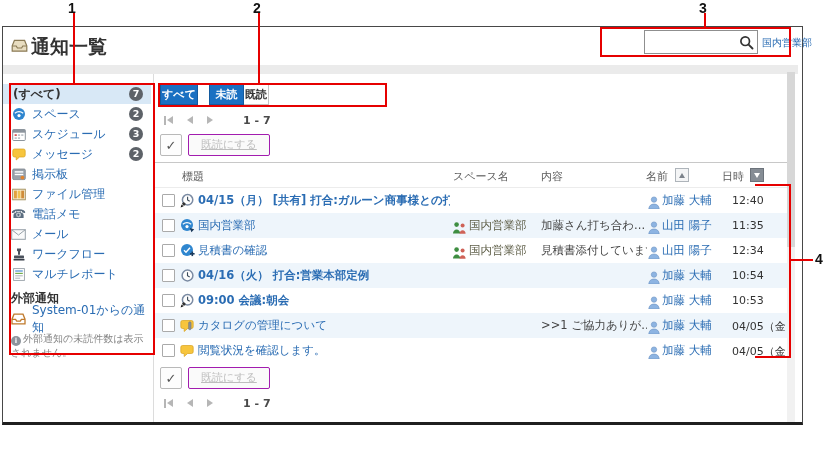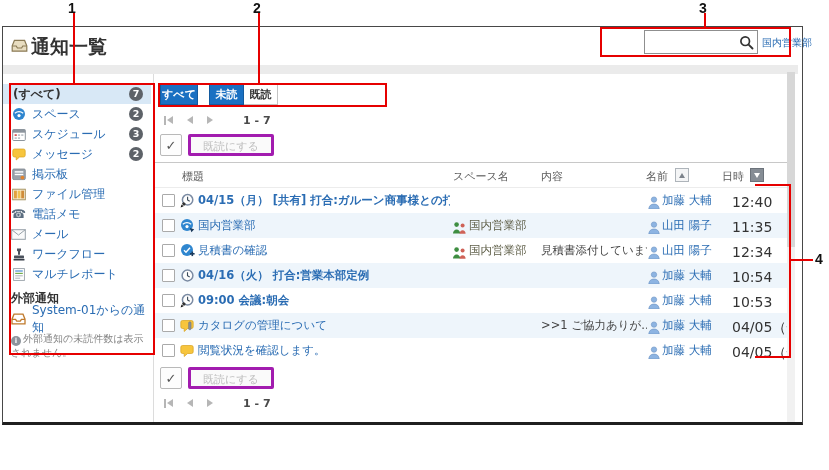--- a/index.html
+++ b/index.html
@@ -45,22 +45,22 @@
   .pg-bar { width:2px; height:9px; background:#b6b6b6; }
   .tri-l { width:0; height:0; border-top:4.5px solid transparent; border-bottom:4.5px solid transparent;
            border-right:6px solid #b6b6b6; cursor:pointer; }
   .tri-r { width:0; height:0; border-top:4.5px solid transparent; border-bottom:4.5px solid transparent;
            border-left:6px solid #b6b6b6; cursor:pointer; }
   .pg-range { font-size:11px; font-weight:bold; color:#4a4a4a; margin-left:16px; }
   
   .toolbar { position:absolute; left:157px; display:flex; gap:6px; align-items:center; }
   .chkbtn { width:22px; height:22px; border:1px solid #b9b9b9; background:#fdfdfd; border-radius:2px;
             color:#555; font-size:13px; display:flex; align-items:center; justify-content:center; cursor:pointer; }
-  .graybtn { height:22px; padding:0 12px; border:3px solid #a21caf; background:#fafafa; color:#bdbdbd;
-             font-size:11px; border-radius:2px; line-height:20px; }
+  .graybtn { height:22px; padding:0 12px; border:1px solid #a21caf; background:#fafafa; color:#bdbdbd;
+             font-size:11px; border-radius:2px; line-height:20px;text-decoration:underline; }
   
   .thead { position:absolute; left:151px; top:135px; width:635px; height:26px;
            border-top:1px solid #c8c8c8; border-bottom:1px solid #ececec; background:#fff; }
   .th { position:absolute; top:6px; font-size:11px; color:#5a5a5a; }
   .sort-btn { position:absolute; top:5px; width:14px; height:14px; border:1px solid #aeb4ba; background:#f4f5f6;
               display:flex; align-items:center; justify-content:center; cursor:pointer; }
   .sort-btn.active { background:#868d95; border-color:#6c737b; }
   .tri-up { width:0; height:0; border-left:3.5px solid transparent; border-right:3.5px solid transparent;
             border-bottom:5px solid #7c838b; }
   .tri-down-w { width:0; height:0; border-left:3.5px solid transparent; border-right:3.5px solid transparent;
@@ -71,21 +71,21 @@
   .rchk { position:absolute; left:8px; top:6px; width:13px; height:13px; border:1px solid #aaa;
           background:#fff; border-radius:1px; cursor:pointer; }
   .ric { position:absolute; left:26px; top:5px; width:15px; height:15px; }
   .c-title { left:44px; width:252px; color:#2a6cb3; cursor:pointer; }
   .c-title.b { font-weight:bold; }
   .sp-ic { position:absolute; left:298px; top:6px; }
   .c-space { left:315px; width:70px; color:#5d5d46; }
   .c-content { left:387px; width:106px; color:#444; }
   .nm-ic { position:absolute; left:494px; top:6px; }
   .c-name { left:508px; width:68px; color:#2a6cb3; cursor:pointer; }
-  .c-time { left:578px; width:62px; color:#333; font-size:14px; top:6px; }
+  .c-time { left:578px; width:62px; color:#333; font-size:11px; top:6px; }
   
   .scroll-track { position:absolute; left:784px; top:45px; width:8px; height:350px; background:#f1f1f1; }
   .scroll-thumb { position:absolute; left:0; top:0; width:8px; height:175px; background:#d7d7d7; cursor:pointer; }
   
   .ann { position:absolute; z-index:10; }
   .ann-num { font-size:14px; font-weight:bold; color:#111; font-family:"Liberation Sans",sans-serif; }
   .ann-box { border:2px solid #e60000; background:transparent; }
   .ann-line { background:#e60000; }
 </style>
 </head>
@@ -227,21 +227,21 @@
       <span>System-01からの通知</span>
     </div>
     <div class="side-note" style="top:305px;">
       <i class="info-circ">i</i><span>外部通知の未読件数は表示されません。</span>
     </div>
 
     <div class="tabs">
       <div class="tab sel" style="width:38px;">すべて</div>
       <div class="tab-gap"></div>
       <div class="tab sel" style="width:35px;">未読</div>
-      <div class="tab" style="width:35px;">既読</div>
+      <div class="tab" style="width:26px;">既読</div>
     </div>
 
     <div class="pg" style="left:161px; top:85px;">
       <span class="pg-first">
           <span class="pg-bar"></span>
           <span class="tri-l"></span>
         </span>
       <span class="tri-l"></span>
       <span class="tri-r"></span>
       <span class="pg-range">1 - 7</span>
@@ -296,20 +296,21 @@
           </svg>
       </span>
       <span class="cell c-title">国内営業部</span>
       <span class="sp-ic"><svg width="15" height="13" viewBox="0 0 15 13">
             <circle cx="4.6" cy="3.6" r="2.3" fill="#3e8e41"></circle>
             <path d="M1 12.6c0-2.6 1.6-4.2 3.6-4.2s3.6 1.6 3.6 4.2z" fill="#3e8e41"></path>
             <circle cx="10.6" cy="4.6" r="2" fill="#cf6257"></circle>
             <path d="M7.6 12.8c0-2.2 1.3-3.6 3-3.6s3 1.4 3 3.6z" fill="#cf6257"></path>
           </svg></span>
       <span class="cell c-space">国内営業部</span>
+      <span class="cell c-content">加藤さん打ち合わ...</span>
       <span class="nm-ic"><svg width="12" height="13" viewBox="0 0 12 13">
             <circle cx="6" cy="3.6" r="2.7" fill="#8db4e2" stroke="#6d94c2" stroke-width="0.6"></circle>
             <path d="M0.8 13c0-3.1 2.3-5 5.2-5s5.2 1.9 5.2 5z" fill="#8db4e2" stroke="#6d94c2" stroke-width="0.6"></path>
           </svg></span>
       <span class="cell c-name">山田 陽子</span>
       <span class="cell c-time">11:35</span>
     </div>
 
     <div class="row" style="top:211px;">
       <span class="rchk"></span>

